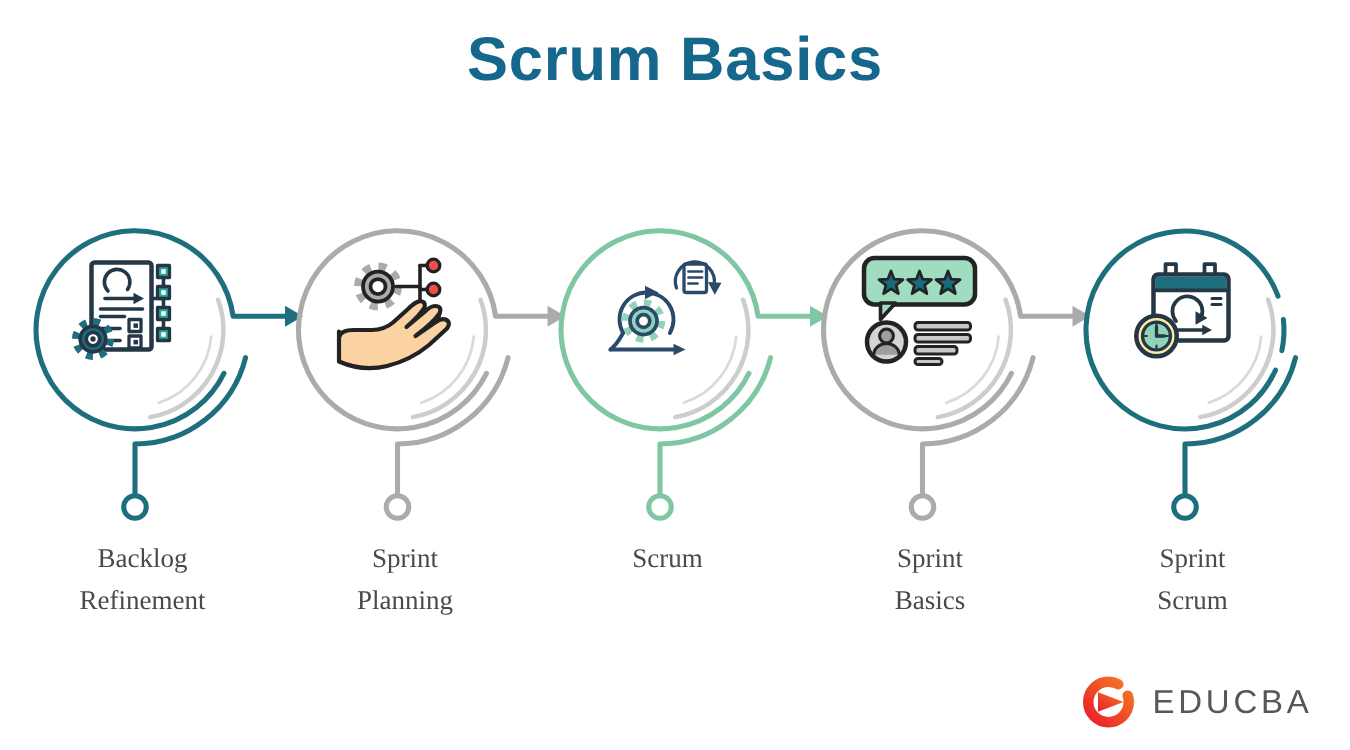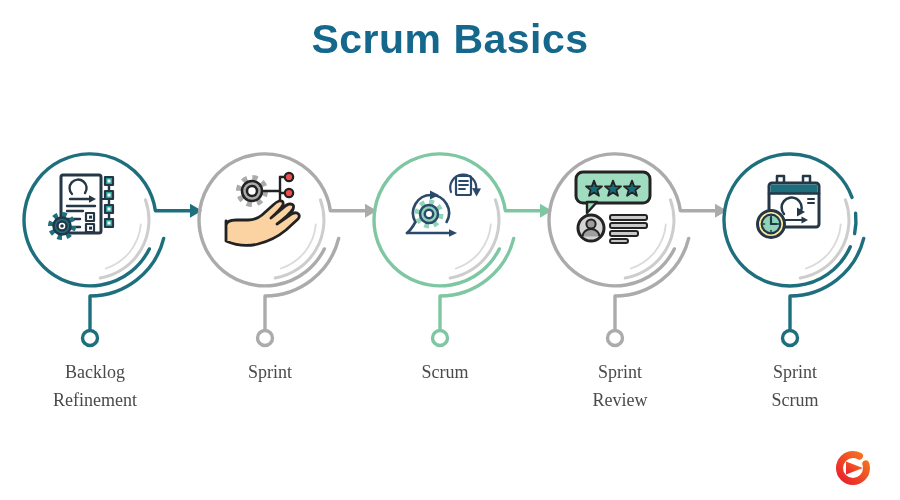--- a/index.html
+++ b/index.html
@@ -108,20 +108,21 @@
         <g fill="#f04d4d" stroke="#222222" stroke-width="2.2">
           <circle cx="69" cy="8" r="4.2"></circle>
             <circle cx="69" cy="24" r="4.2"></circle>
             <circle cx="69" cy="40" r="4.2"></circle>
         </g>
         <path d="M6 52 L6 72 Q22 79 38 75 Q54 71 66 61 L78 50 Q81 46 77 44 Q74 43 70 46 L57 55 Q69 46 73 40 Q75 35 70 35 Q67 35 63 39 L51 49 Q60 41 63 36 Q64 31 59 32 Q56 33 52 37 L42 46 Q36 51 28 51 L16 51 Q7 51 6 56 Z" fill="#fbd3a2" stroke="#222222" stroke-width="2.8" stroke-linejoin="round"></path>
       </svg>
     </div>
     <div class="label">
       <div>Sprint</div>
+      <div>Planning</div>
     </div>
   </div>
 
   <div class="step" style="left: 355px; color: rgb(127, 199, 163);">
     <svg class="ring" width="200" height="290" viewBox="0 0 200 290">
       <path class="swoosh1" d="M140.4 71.8 A59 59 0 0 1 95.2 150.1"></path>
       <path class="swoosh2" d="M135.8 96.4 A51 51 0 0 1 100.8 140.5"></path>
       <path class="mainarc" d="M188 82.8 L150.4 82.8 A66 66 0 1 0 144.3 120.9"></path>
       <polygon class="head" points="197,82.8 185,75.8 185,89.8"></polygon>
       <path class="arc2" d="M158.7 110.4 A76 76 0 0 1 85 168 L85 202.5"></path>
@@ -178,21 +179,21 @@
         <g fill="#c9c9c9" stroke="#232323" stroke-width="2">
           <rect x="40" y="46" width="37" height="5" rx="2"></rect>
           <rect x="40" y="54" width="37" height="5" rx="2"></rect>
           <rect x="40" y="62" width="28" height="5" rx="2"></rect>
           <rect x="40" y="70" width="18" height="4" rx="2"></rect>
         </g>
       </svg>
     </div>
     <div class="label">
       <div>Sprint</div>
-      <div>Review</div>
+      <div>Basics</div>
     </div>
   </div>
 
   <div class="step" style="left: 705px; color: rgb(30, 111, 126);">
     <svg class="ring" width="200" height="290" viewBox="0 0 200 290">
       <path class="swoosh1" d="M140.4 71.8 A59 59 0 0 1 95.2 150.1"></path>
       <path class="swoosh2" d="M135.8 96.4 A51 51 0 0 1 100.8 140.5"></path>
       <path class="mainarc" d="M147 69.4 A66 66 0 1 0 145.3 118.8"></path>
       <path class="mainarc" d="M150.6 85.1 A66 66 0 0 1 149.6 105.7"></path>
       <path class="arc2" d="M158.7 110.4 A76 76 0 0 1 85 168 L85 202.5"></path>
@@ -237,15 +238,16 @@
     <svg width="44" height="44" viewBox="0 0 44 44">
       <defs>
         <linearGradient id="lg" x1="0" y1="1" x2="1" y2="0">
           <stop offset="0" stop-color="#ea1d2c"></stop>
           <stop offset="1" stop-color="#f47a20"></stop>
         </linearGradient>
       </defs>
       <circle cx="22" cy="22" r="13.5" fill="none" stroke="url(#lg)" stroke-width="7" stroke-dasharray="75 10" stroke-dashoffset="5" stroke-linecap="round"></circle>
       <path d="M15 15.5 L32 22 L15 28.5 Z" fill="url(#lg)"></path>
     </svg>
+    <span class="logo-text" style="color: rgb(86, 87, 91);">EDUCBA</span>
   </div>
 
 </div>
 
 </body></html>

